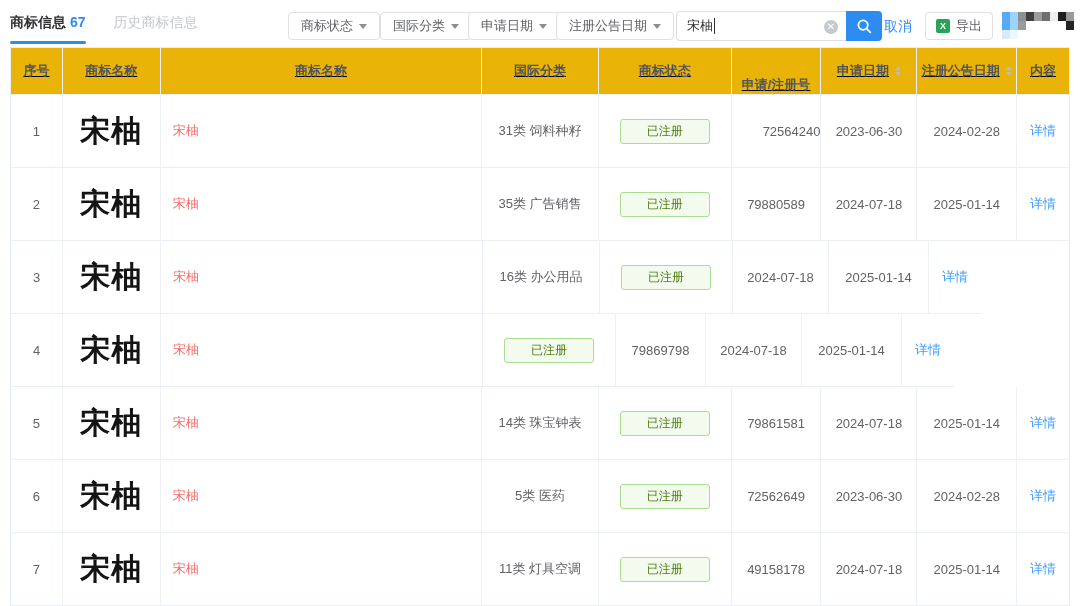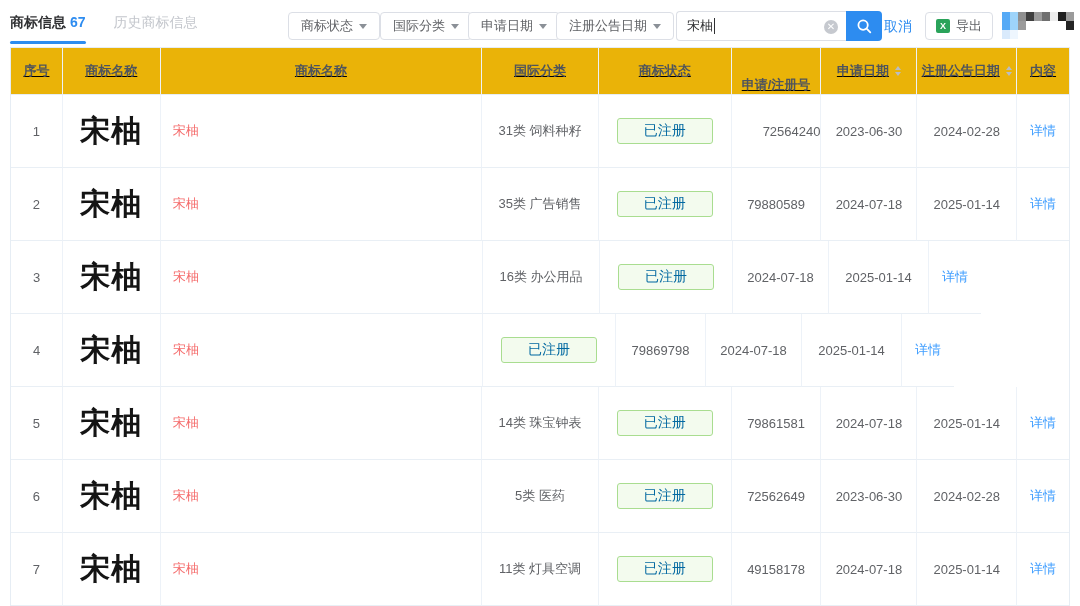--- a/index.html
+++ b/index.html
@@ -52,21 +52,21 @@
     border-bottom:1px solid #e6edf4; }
   .th:last-child, .td:last-child { border-right:none; }
   .tr { display:flex; height:73px; }
   .td { display:flex; align-items:center; justify-content:center;
     font-size:13px; color:#606266; border-right:1px solid #edf2f8;
     border-bottom:1px solid #e9eff5; }
   .td.left { justify-content:flex-start; padding-left:12px; }
   .tm-logo { font-size:30px; font-weight:900; color:#141414; letter-spacing:1px;
     font-family:"Liberation Sans","DejaVu Sans",sans-serif; }
   .tm-name { color:#f56c6c; }
-  .badge { display:inline-block; padding:3px 26px; font-size:14px; color:#0369a1;
+  .badge { display:inline-block; padding:3px 26px; font-size:12px; color:#4d7c0f;
     background:#f3fbee; border:1px solid #a9dd90; border-radius:3px; }
   .detail-link { color:#409eff; cursor:pointer; }
   .sorter { display:flex; flex-direction:column; gap:2px; margin-left:2px; cursor:pointer; }
   .sorter .up { width:0; height:0; border-left:3.5px solid transparent;
     border-right:3.5px solid transparent; border-bottom:4px solid #b9bdc4; }
   .sorter .down { width:0; height:0; border-left:3.5px solid transparent;
     border-right:3.5px solid transparent; border-top:4px solid #b9bdc4; }
 </style>
 </head>
 <body>

